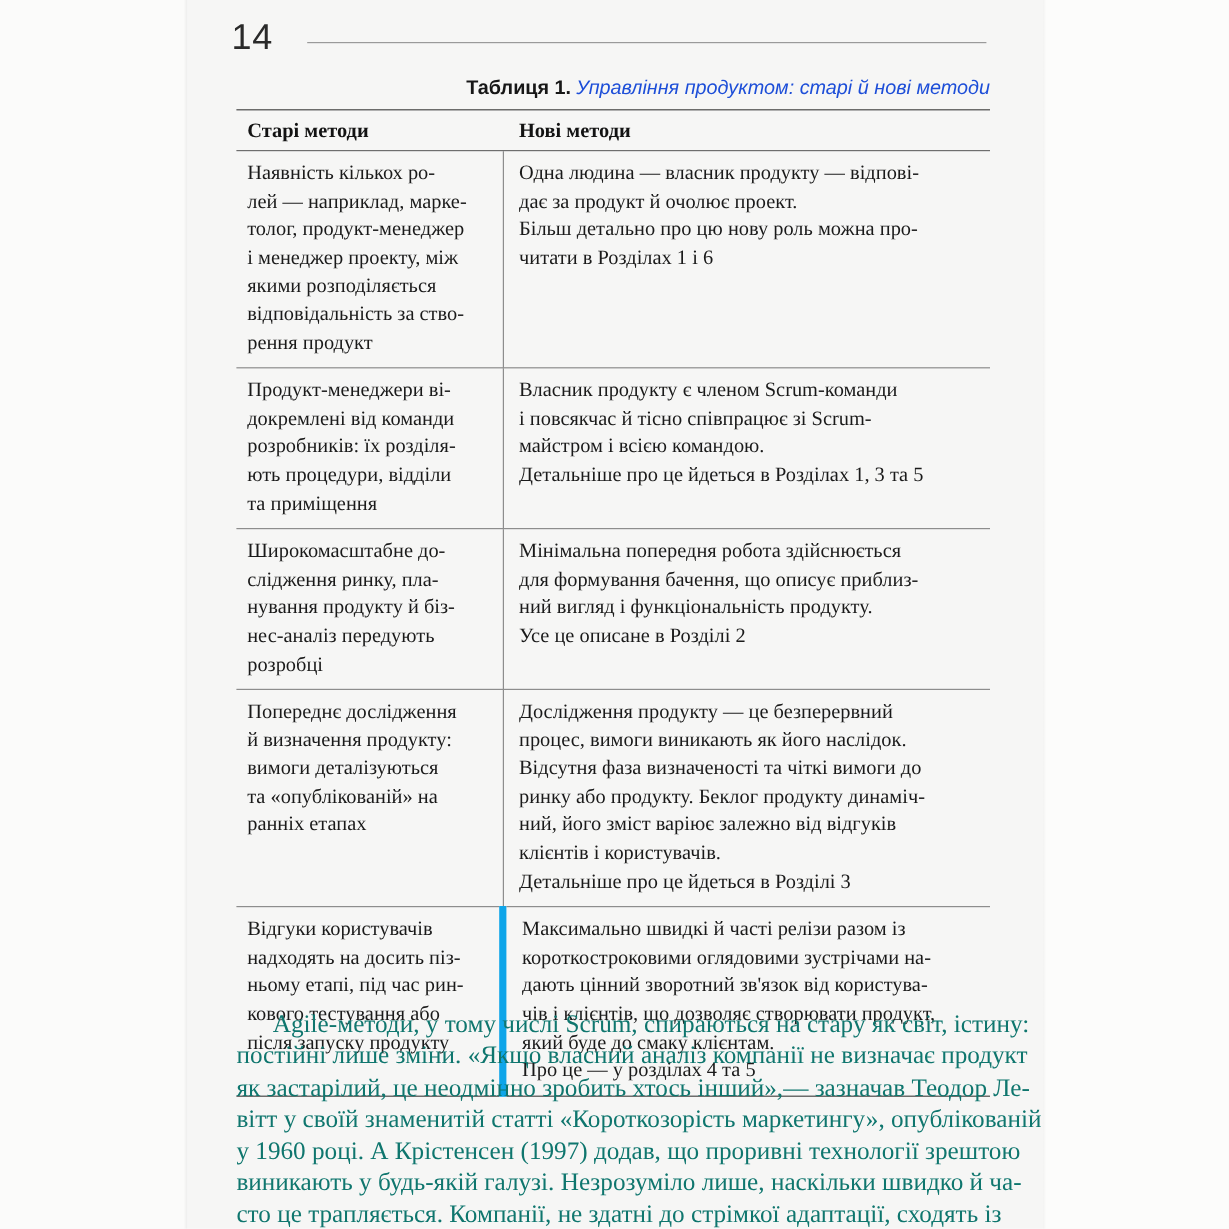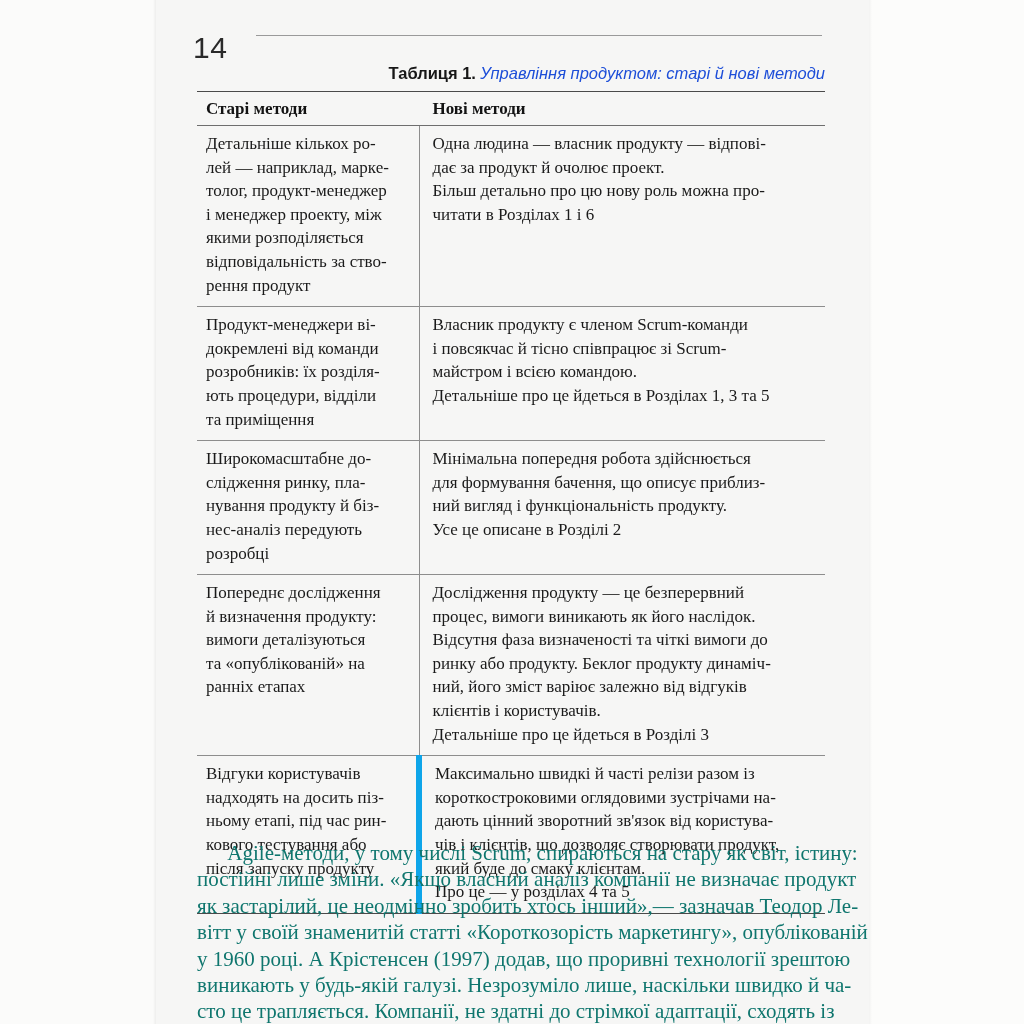--- a/index.html
+++ b/index.html
@@ -76,21 +76,21 @@
   #runhead {
     position: absolute;
     left: 0;
     top: 14px;
     width: 713px;
     height: 40px;
   }
   #folio {
     position: absolute;
     left: 37px;
-    top: 16px;
+    top: 0px;
     font-family: "Liberation Sans", "DejaVu Sans", sans-serif;
     font-size: 30px;
     font-weight: 300;
     letter-spacing: 0.5px;
     color: #2a2a2a;
     line-height: 36px;
   }
   #runhead-rule {
     position: absolute;
     left: 100px;
@@ -221,21 +221,21 @@
       <thead>
         <tr>
           <th class="col-old">Старі методи</th>
           <th class="col-new">Нові методи</th>
         </tr>
       </thead>
       <tbody id="table-body">
 
       <tr>
             <td class="col-old">
-              <span class="cell-line">Детальніше кількох ро-</span>
+              <span class="cell-line">Наявність кількох ро-</span>
               <span class="cell-line">лей — наприклад, марке-</span>
               <span class="cell-line">толог, продукт-менеджер</span>
               <span class="cell-line">і менеджер проекту, між</span>
               <span class="cell-line">якими розподіляється</span>
               <span class="cell-line">відповідальність за ство-</span>
               <span class="cell-line">рення продукт</span>
             </td>
             <td class="col-new">
               <span class="cell-line">Одна людина — власник продукту — відпові-</span>
               <span class="cell-line">дає за продукт й очолює проект.</span>

